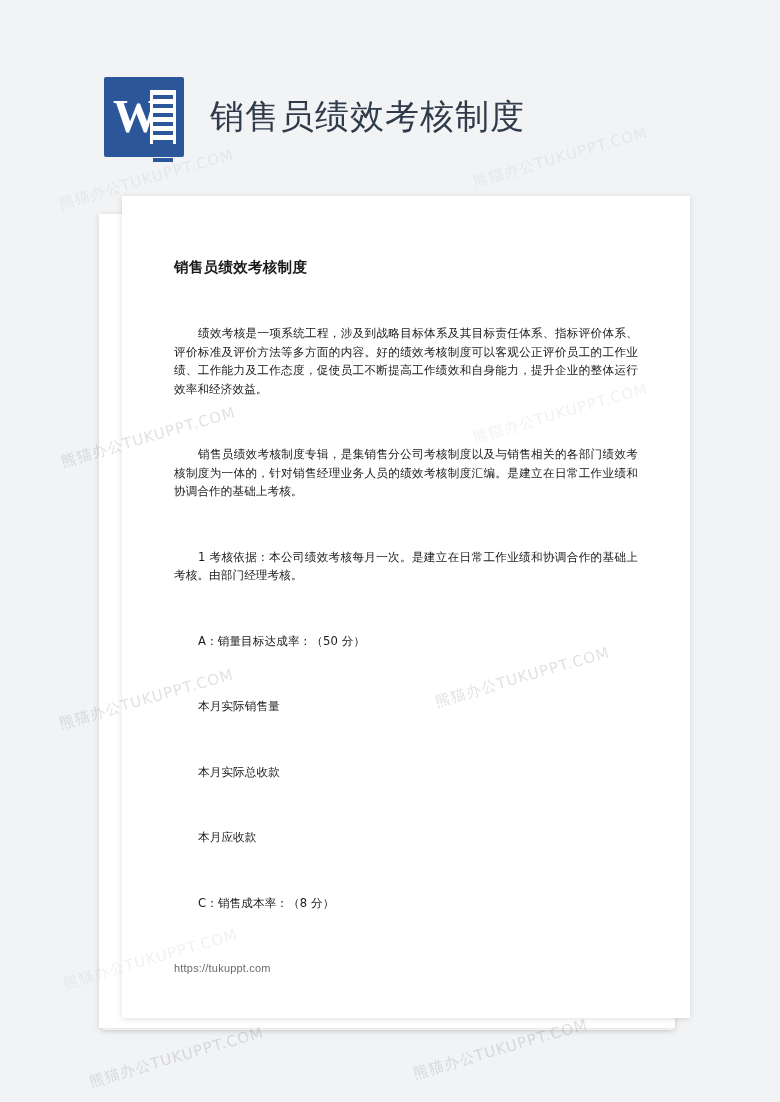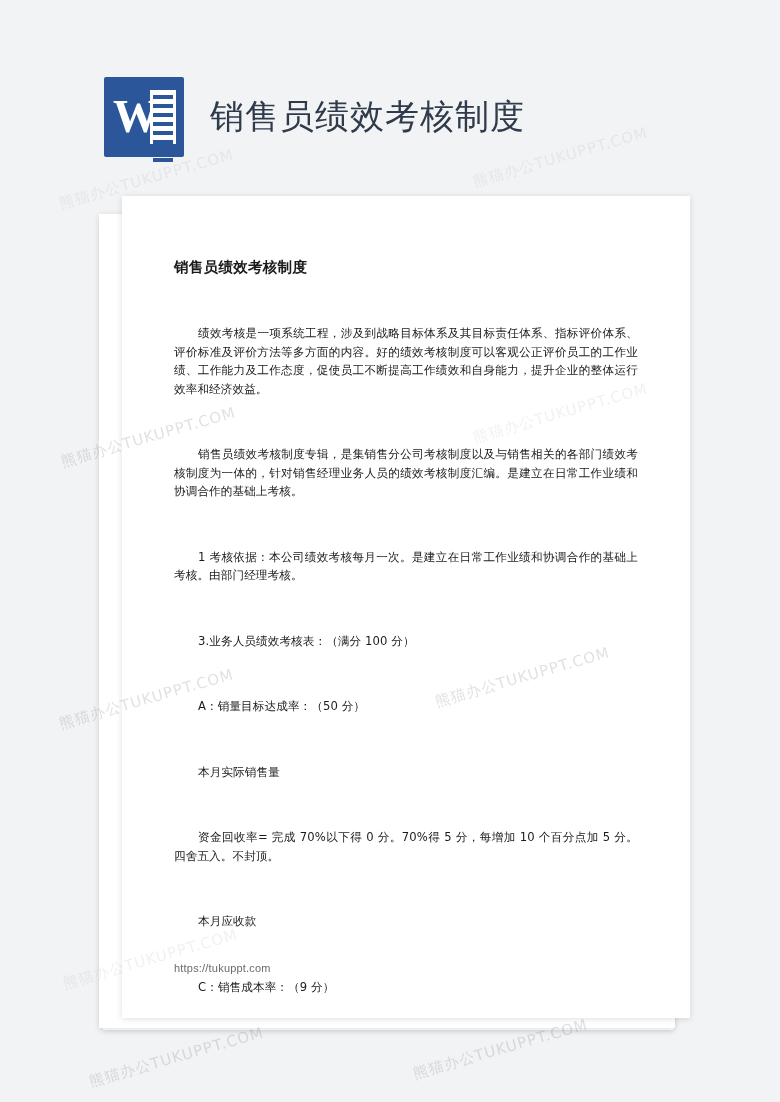--- a/index.html
+++ b/index.html
@@ -178,26 +178,25 @@
 
 <div class="stack">
   <div class="sheet sheet-back2"></div>
   <div class="sheet sheet-back1"></div>
   <div class="sheet sheet-front">
     <div class="doc">
       <div class="doc-title">销售员绩效考核制度</div>
       <p class="indent">绩效考核是一项系统工程，涉及到战略目标体系及其目标责任体系、指标评价体系、评价标准及评价方法等多方面的内容。好的绩效考核制度可以客观公正评价员工的工作业绩、工作能力及工作态度，促使员工不断提高工作绩效和自身能力，提升企业的整体运行效率和经济效益。</p>
       <p class="indent">销售员绩效考核制度专辑，是集销售分公司考核制度以及与销售相关的各部门绩效考核制度为一体的，针对销售经理业务人员的绩效考核制度汇编。是建立在日常工作业绩和协调合作的基础上考核。</p>
       <p class="indent">1 考核依据：本公司绩效考核每月一次。是建立在日常工作业绩和协调合作的基础上考核。由部门经理考核。</p>
-      <p class="indent">3.业务人员绩效考核表：（满分 100 分）</p>
       <p class="indent">A：销量目标达成率：（50 分）</p>
       <p class="indent">本月实际销售量</p>
-      <p class="indent">资金回收率= 完成 70%以下得 0 分。70%得 5 分，每增加 10 个百分点加 5 分。四舍五入。不封顶。</p>
+      <p class="indent">本月实际总收款</p>
       <p class="indent">本月应收款</p>
-      <p class="indent">C：销售成本率：（9 分）</p>
+      <p class="indent">C：销售成本率：（8 分）</p>
       <div class="url">https://tukuppt.com</div>
     </div>
   </div>
 </div>
 
 <div class="wm light" style="left:56px;  top:170px;">熊猫办公TUKUPPT.COM</div>
 <div class="wm light" style="left:470px; top:148px;">熊猫办公TUKUPPT.COM</div>
 <div class="wm dark" style="left:58px;  top:428px;">熊猫办公TUKUPPT.COM</div>
 <div class="wm light" style="left:470px; top:404px;">熊猫办公TUKUPPT.COM</div>
 <div class="wm dark" style="left:56px;  top:690px;">熊猫办公TUKUPPT.COM</div>

